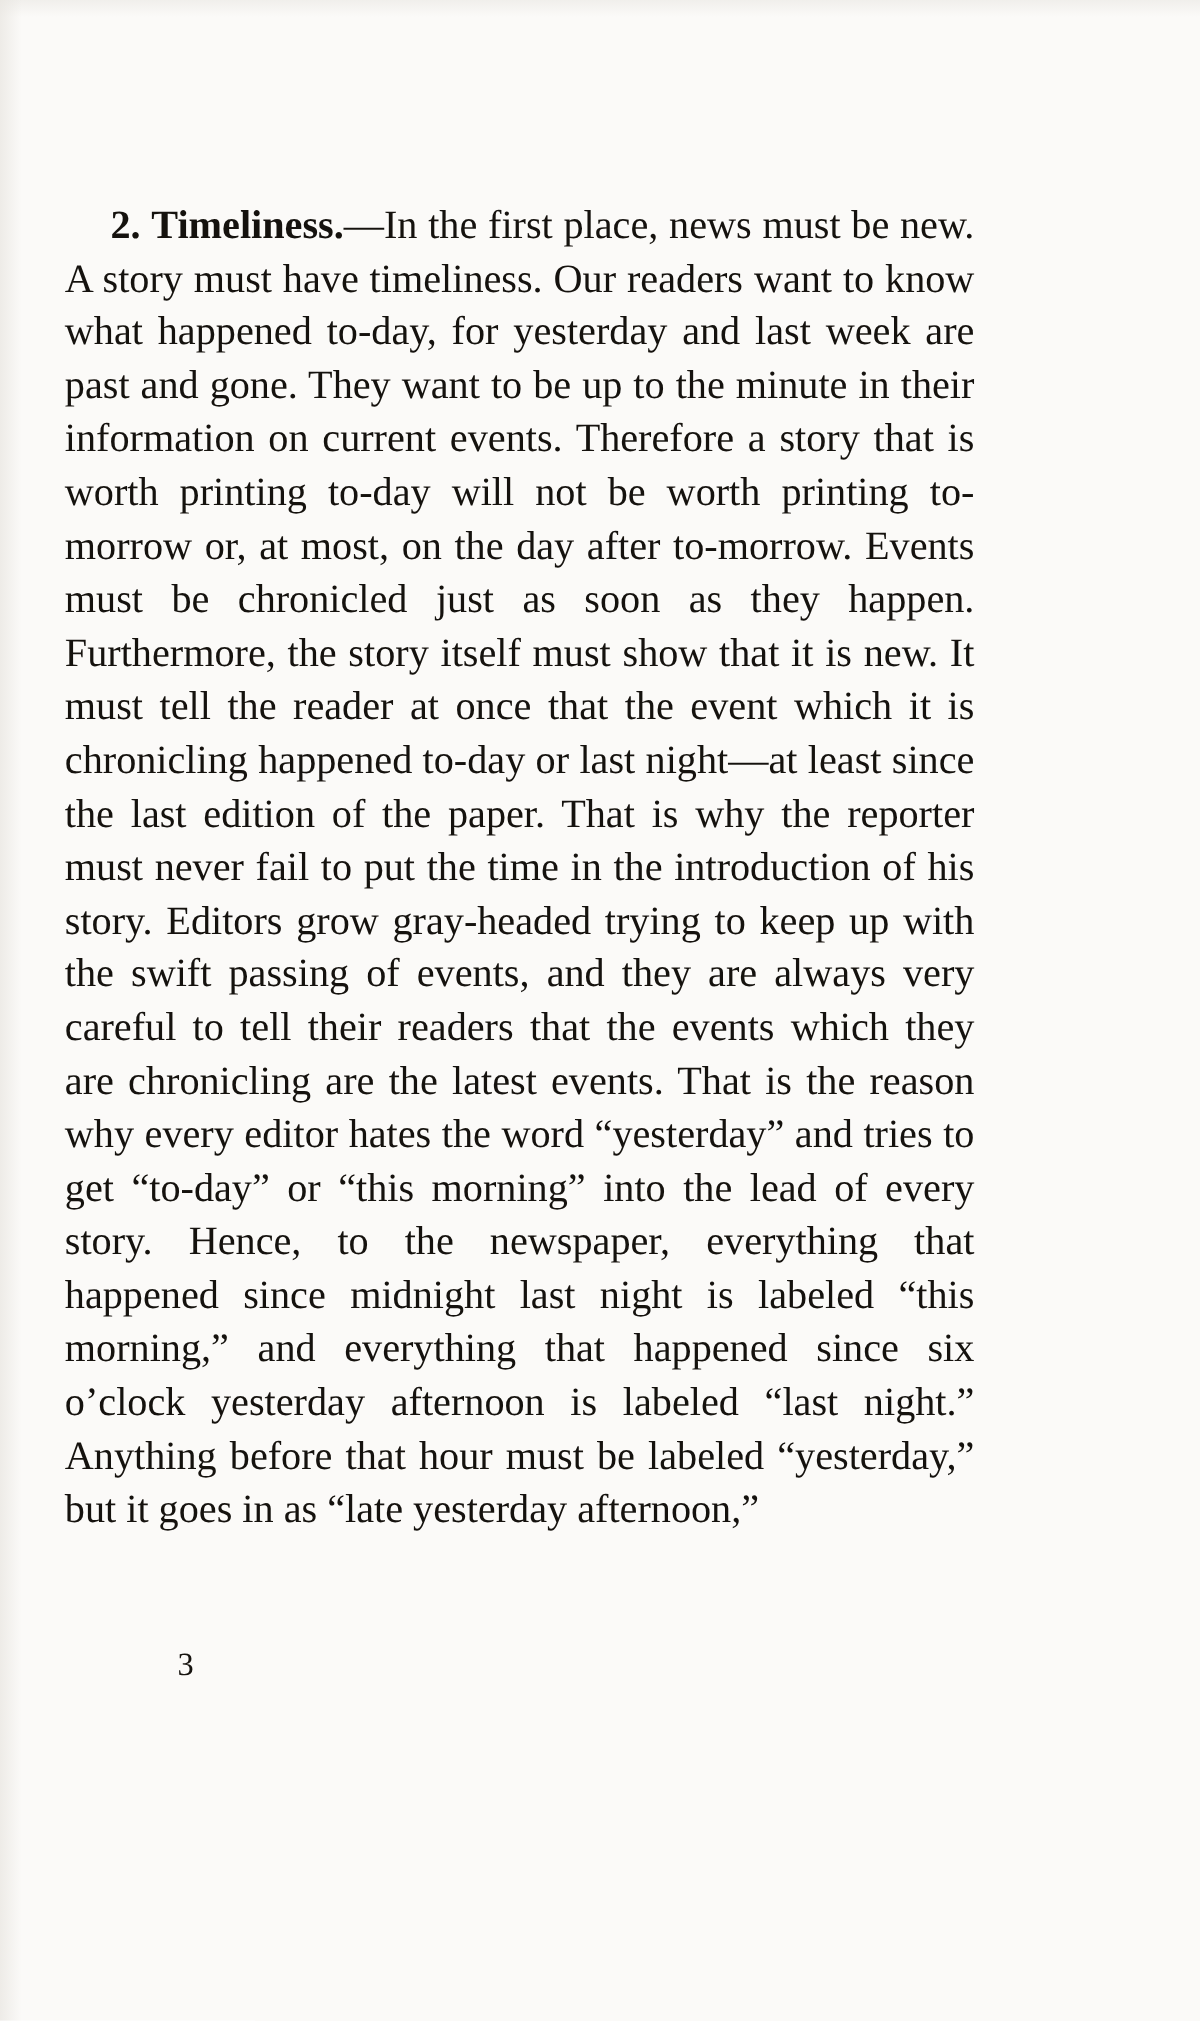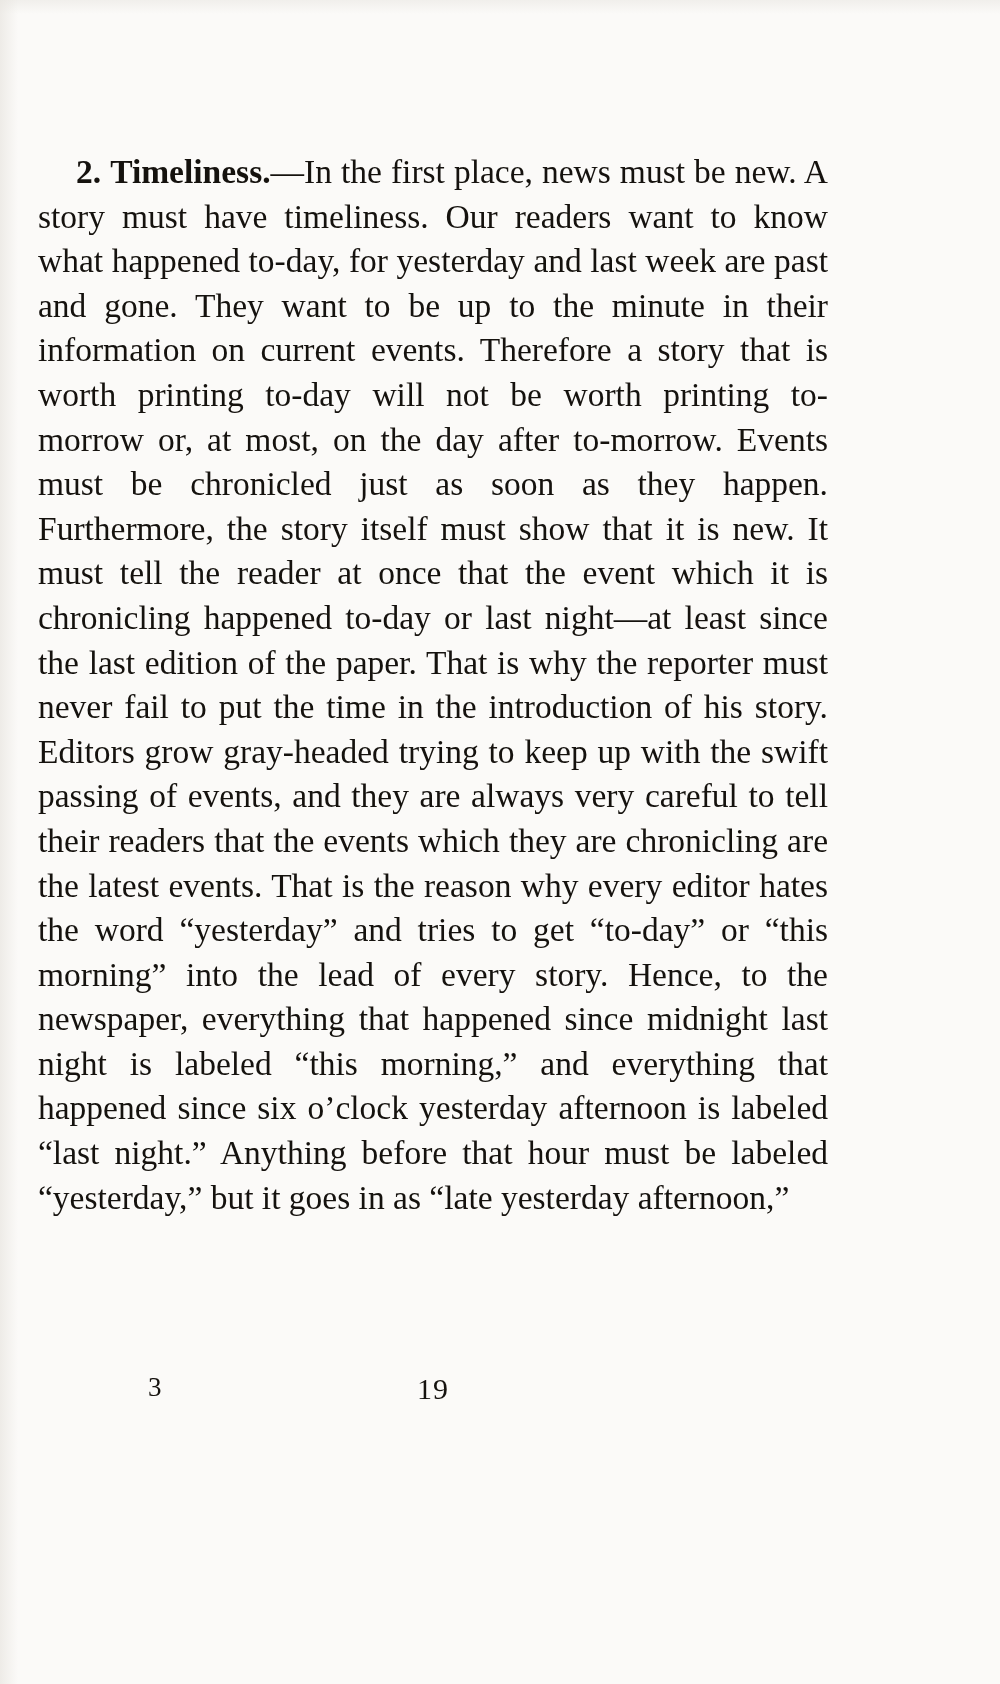--- a/index.html
+++ b/index.html
@@ -38,21 +38,21 @@
     top: 150px;
     left: 38px;
     width: 790px;
     font-size: 33.5px;
     line-height: 44.6px;
     text-align: justify;
     text-justify: inter-word;
     color: #15120e;
   }
   .body-block p {
-    margin: 0;
+    margin: 16px;
     text-indent: 0;
   }
   .lead-indent {
     display: inline-block;
     width: 38px;
   }
   .run-in {
     font-weight: bold;
   }
   .footer {
@@ -102,16 +102,15 @@
   <div class="edge-top"></div>
   <div class="edge-left"></div>
 
 
   <div class="body-block">
     <p><span class="lead-indent"></span><span class="run-in">2.</span> <span class="run-in">Timeliness.</span><span>—In the first place, news must be new.  A story must have timeliness.  Our readers want to know what happened to-day, for yesterday and last week are past and gone.  They want to be up to the minute in their information on current events.  Therefore a story that is worth printing to-day will not be worth printing to-morrow or, at most, on the day after to-morrow.  Events must be chronicled just as soon as they happen.  Furthermore, the story itself must show that it is new.  It must tell the reader at once that the event which it is chronicling happened to-day or last night—at least since the last edition of the paper.  That is why the reporter must never fail to put the time in the introduction of his story.  Editors grow gray-headed trying to keep up with the swift passing of events, and they are always very careful to tell their readers that the events which they are chronicling are the latest events.  That is the reason why every editor hates the word “yesterday” and tries to get “to-day” or “this morning” into the lead of every story.  Hence, to the newspaper, everything that happened since midnight last night is labeled “this morning,” and everything that happened since six o’clock yesterday afternoon is labeled “last night.”  Anything before that hour must be labeled “yesterday,” but it goes in as “late yesterday afternoon,”</span></p>
   </div>
 
   <div class="footer">
     <span class="sig">3</span>
-    <span class="folio">19</span>
   </div>
 
 </div>
 
 </body></html>

